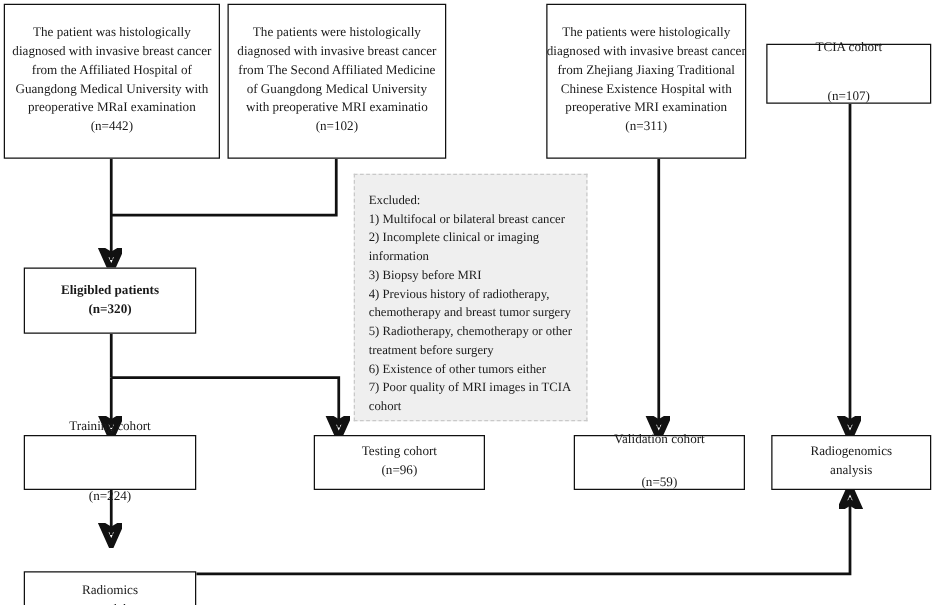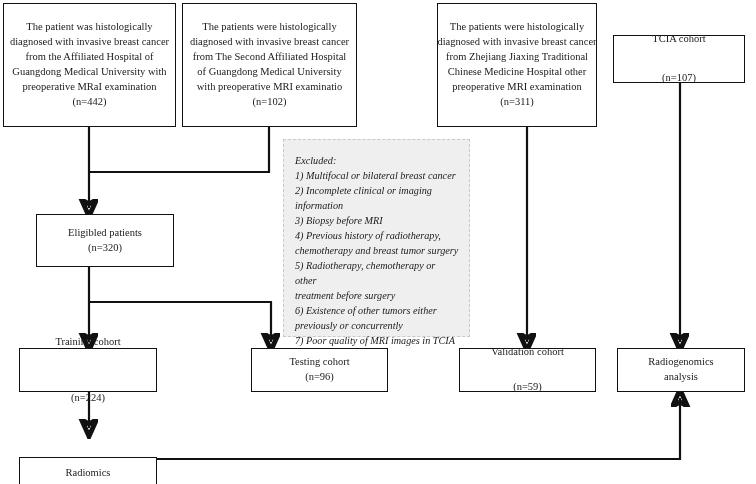--- a/index.html
+++ b/index.html
@@ -39,21 +39,21 @@
     box-sizing: border-box;
     border: 1.5px dashed #c9c9c9;
     background: #efefef;
     color: #1a1a1a;
     font-size: 10.2px;
     line-height: 1.47;
     padding: 14px 10px 10px 11px;
     text-align: left;
     z-index: 2;
   }
-  .excl-box .eline { display: block; font-style: italic; }
+  .excl-box .eline { display: block; }
 
   svg.edges {
     position: absolute;
     left: 0; top: 0;
     width: 756px;
     height: 484px;
     z-index: 1;
     overflow: visible;
   }
   svg.edges path, svg.edges line { fill: none; stroke: #111111; stroke-width: 2.2; }
@@ -92,57 +92,56 @@
     <span class="line">diagnosed with invasive breast cancer</span>
     <span class="line">from the Affiliated Hospital of</span>
     <span class="line">Guangdong Medical University with</span>
     <span class="line">preoperative MRaI examination</span>
     <span class="line">(n=442)</span>
   </div>
 
   <div class="node" style="left:182px; top:3px; width:175px; height:124px;">
     <span class="line">The patients were histologically</span>
     <span class="line">diagnosed with invasive breast cancer</span>
-    <span class="line">from The Second Affiliated Hospital</span>
+    <span class="line">from The Second Affiliated Medicine</span>
     <span class="line">of Guangdong Medical University</span>
     <span class="line">with preoperative MRI examinatio</span>
     <span class="line">(n=102)</span>
   </div>
 
   <div class="node" style="left:437px; top:3px; width:160px; height:124px;">
     <span class="line">The patients were histologically</span>
     <span class="line">diagnosed with invasive breast cancer</span>
     <span class="line">from Zhejiang Jiaxing Traditional</span>
-    <span class="line">Chinese Medicine Hospital other</span>
+    <span class="line">Chinese Existence Hospital with</span>
     <span class="line">preoperative MRI examination</span>
     <span class="line">(n=311)</span>
   </div>
 
   <div class="node" style="left:613px; top:35px; width:132px; height:48px;gap:24px;">
     <span class="line">TCIA cohort</span>
     <span class="line">(n=107)</span>
   </div>
 
   <div class="excl-box" style="left:283px; top:139px; width:187px; height:198px;">
     <span class="eline">Excluded:</span>
     <span class="eline">1) Multifocal or  bilateral breast cancer</span>
     <span class="eline">2) Incomplete clinical or imaging</span>
     <span class="eline">information</span>
     <span class="eline">3) Biopsy before MRI</span>
     <span class="eline">4) Previous history of radiotherapy,</span>
     <span class="eline">chemotherapy and breast tumor surgery</span>
     <span class="eline">5) Radiotherapy, chemotherapy or other</span>
     <span class="eline">treatment before surgery</span>
     <span class="eline">6) Existence of other tumors either</span>
-    <span class="eline">previously or concurrently</span>
     <span class="eline">7) Poor quality of MRI images in TCIA</span>
     <span class="eline">cohort</span>
   </div>
 
-  <div class="node" style="left:36px; top:214px; width:138px; height:53px;">
+  <div class="node" style="left:19px; top:214px; width:138px; height:53px;font-weight:bold;">
     <span class="line">Eligibled patients</span>
     <span class="line">(n=320)</span>
   </div>
 
   <div class="node" style="left:19px; top:348px; width:138px; height:44px;gap:41px;">
     <span class="line">Training cohort</span>
     <span class="line">(n=224)</span>
   </div>
 
   <div class="node" style="left:203px; top:348px; width:137px; height:44px;margin-left:48px;">

